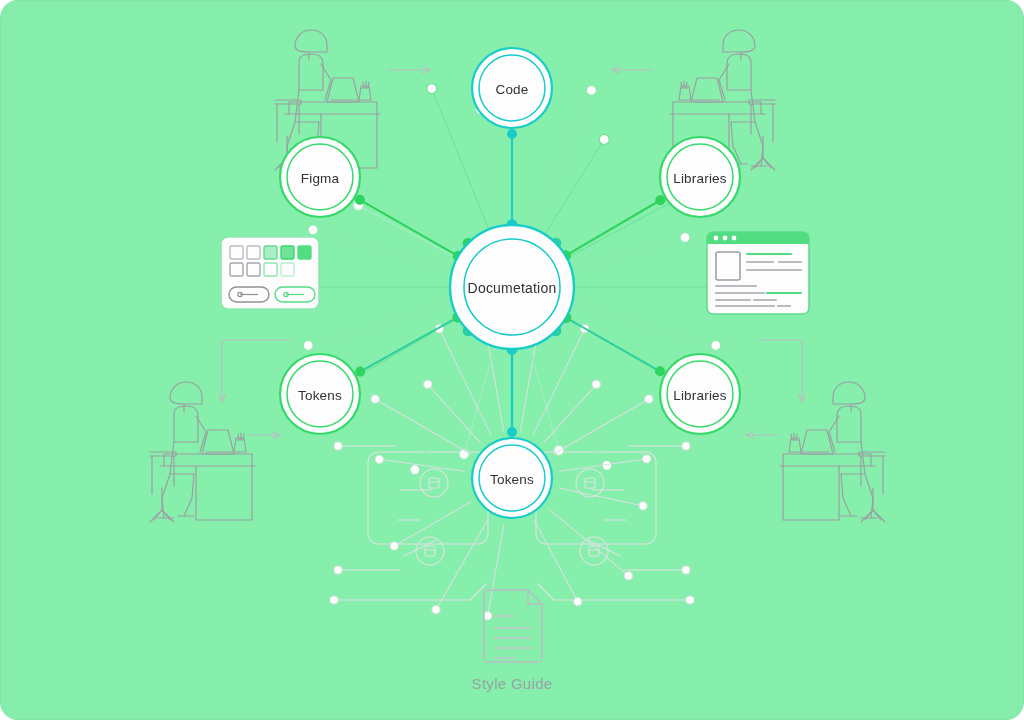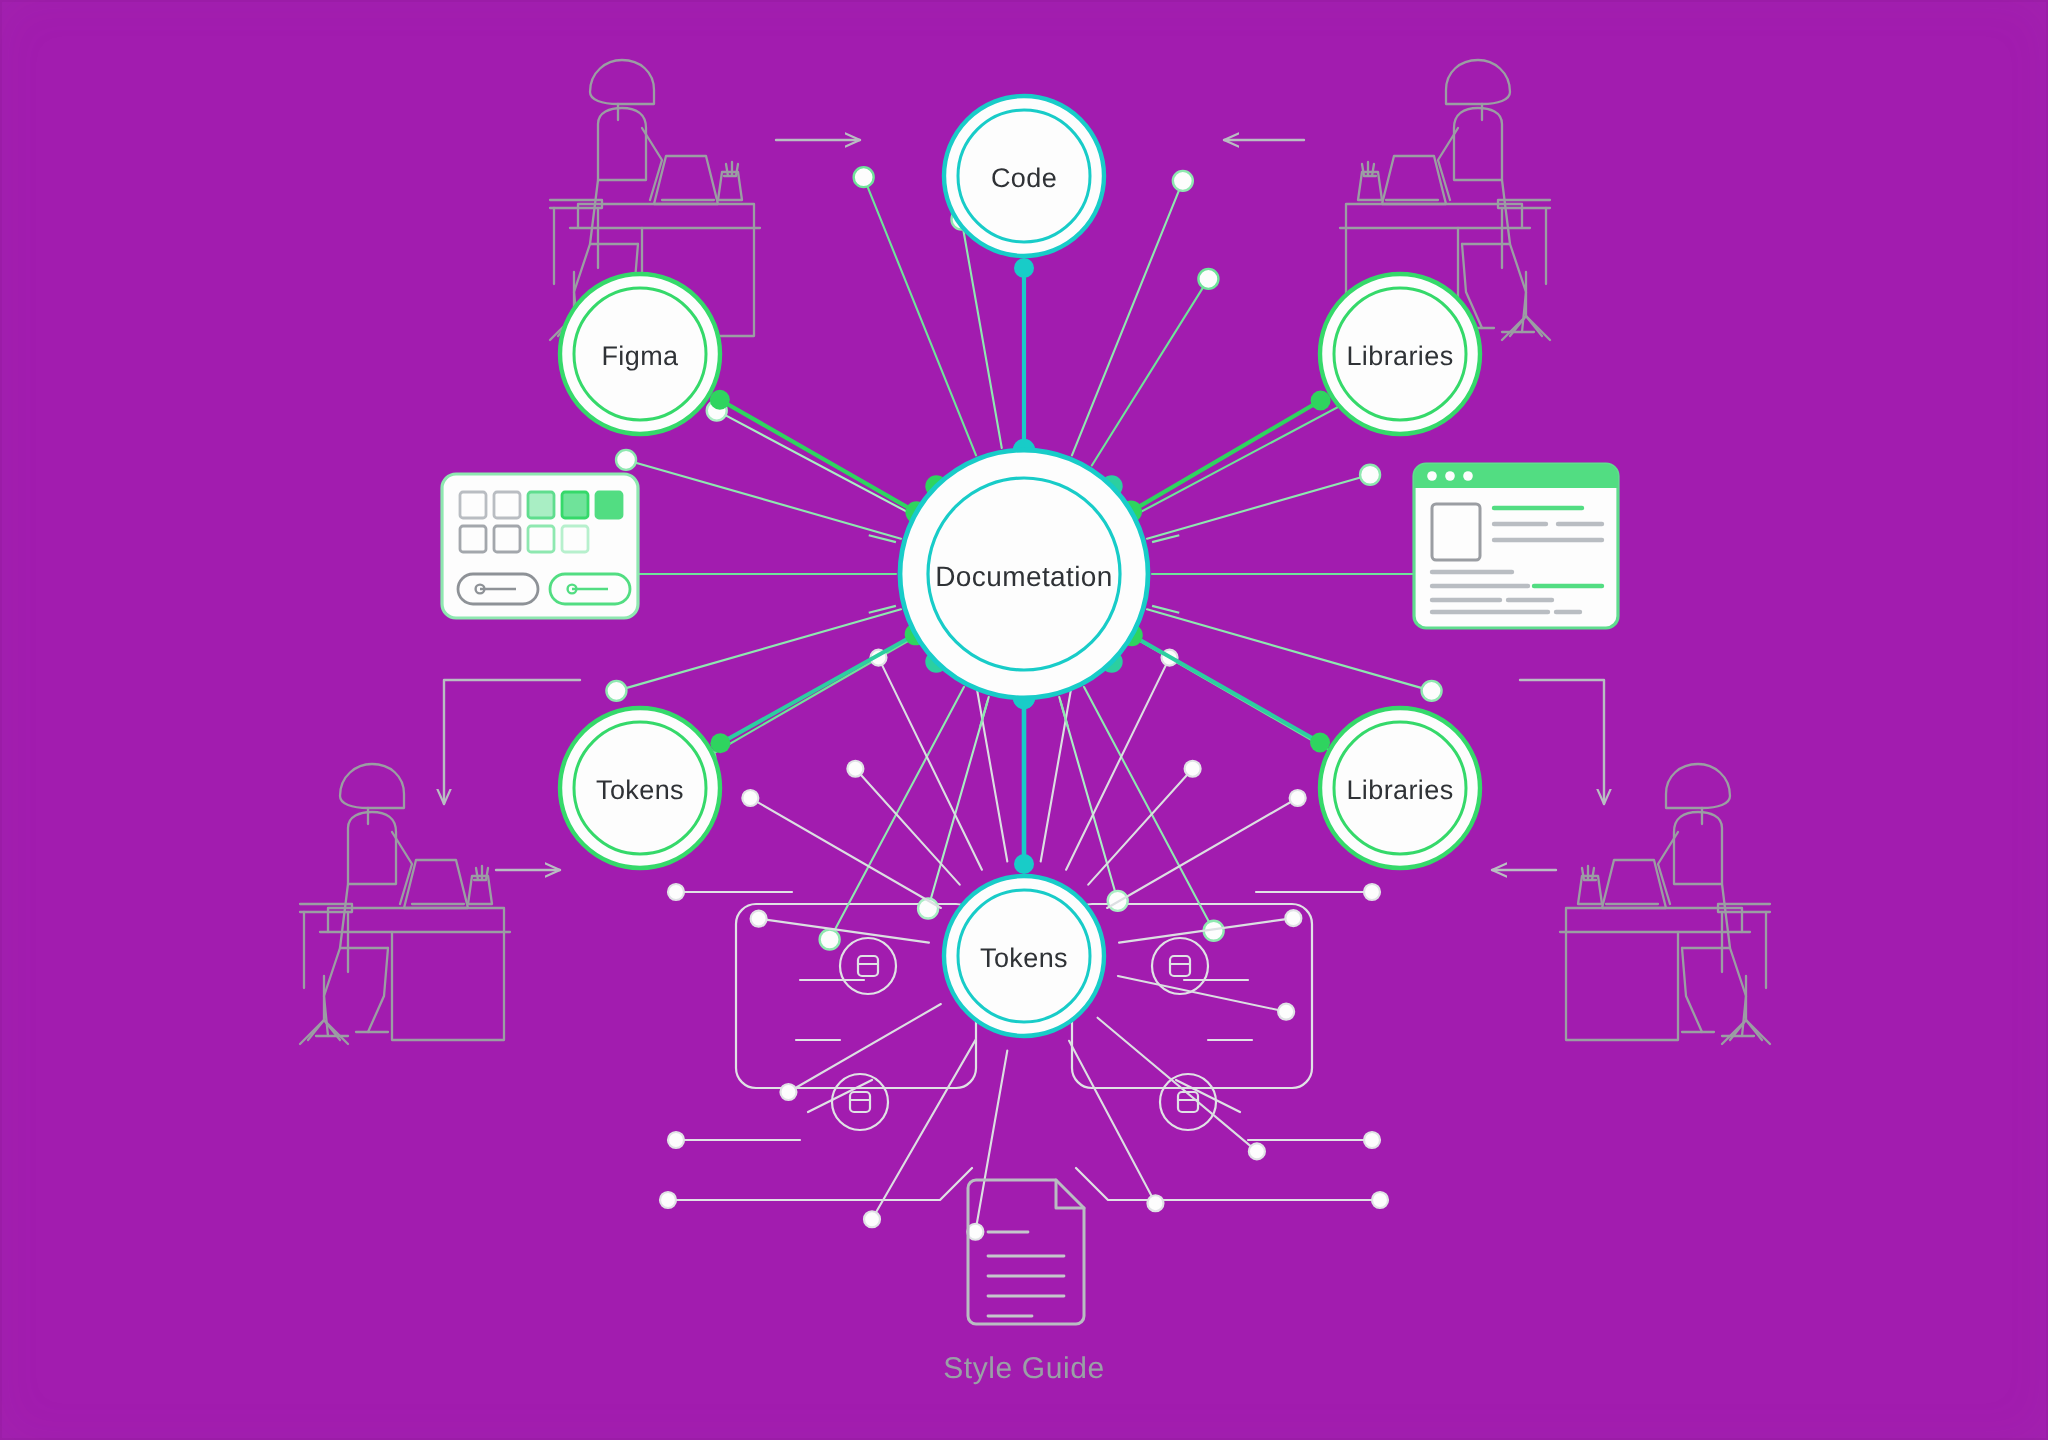--- a/index.html
+++ b/index.html
@@ -1,17 +1,17 @@
 <!DOCTYPE html>
 <html><head>
 <meta charset="utf-8">
 <style>
   html,body{margin:0;padding:0;background:#ffffff;}
   body{width:1024px;height:720px;font-family:"Liberation Sans",sans-serif;}
-  #stage{position:relative;width:1024px;height:720px;background:#a21caf;overflow:hidden;}
+  #stage{position:relative;width:1024px;height:720px;background:#86efac;overflow:hidden;border-radius:18px;}
   #stage::after{content:"";position:absolute;inset:0;pointer-events:none;
     box-shadow:inset 0 0 0 1px rgba(0,0,0,0.035), inset 0 0 26px rgba(150,160,170,0.05);}
   svg.layer{position:absolute;left:0;top:0;width:1024px;height:720px;}
   .node-label{font-family:"Liberation Sans",sans-serif;font-size:13.5px;fill:#2f3236;
     text-anchor:middle;dominant-baseline:central;letter-spacing:.2px;}
   .hub-label{font-size:14px;}
   .caption{font-family:"Liberation Sans",sans-serif;font-size:15px;fill:#9aa0a6;
     text-anchor:middle;letter-spacing:.3px;}
   .ill{fill:none;stroke:#9b9ea3;stroke-width:1.15;stroke-linecap:round;stroke-linejoin:round;}
   .arrow{fill:none;stroke:#b9bdc2;stroke-width:1.2;stroke-linecap:round;stroke-linejoin:round;}

